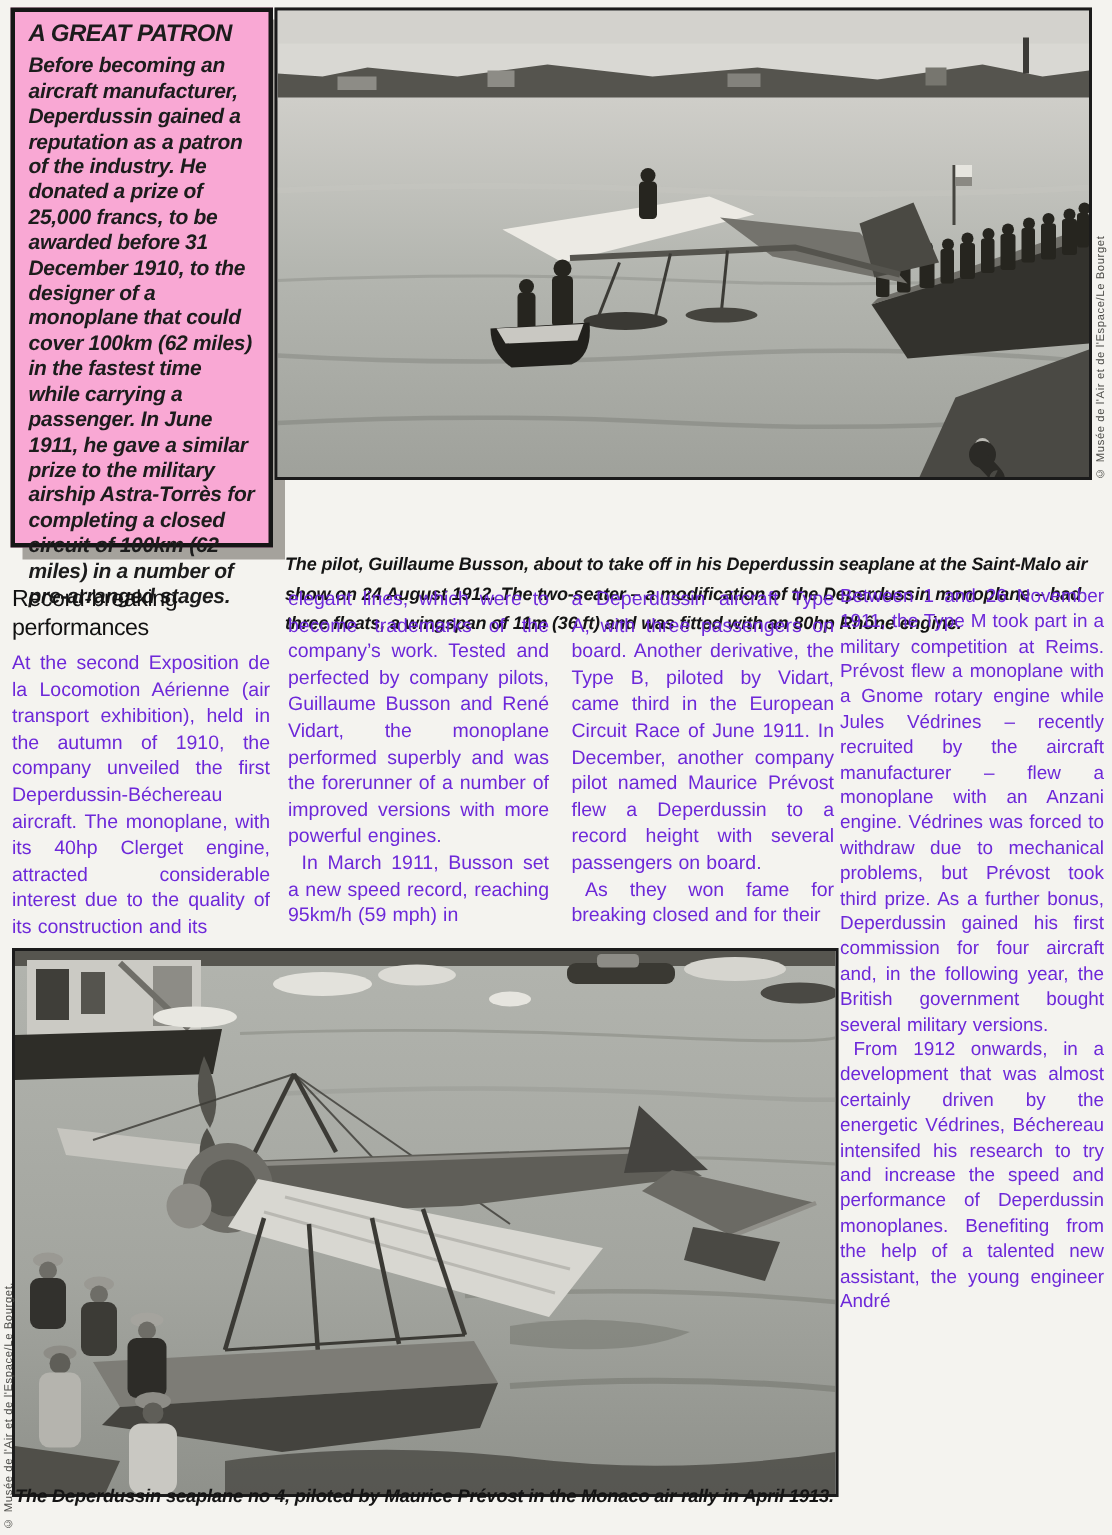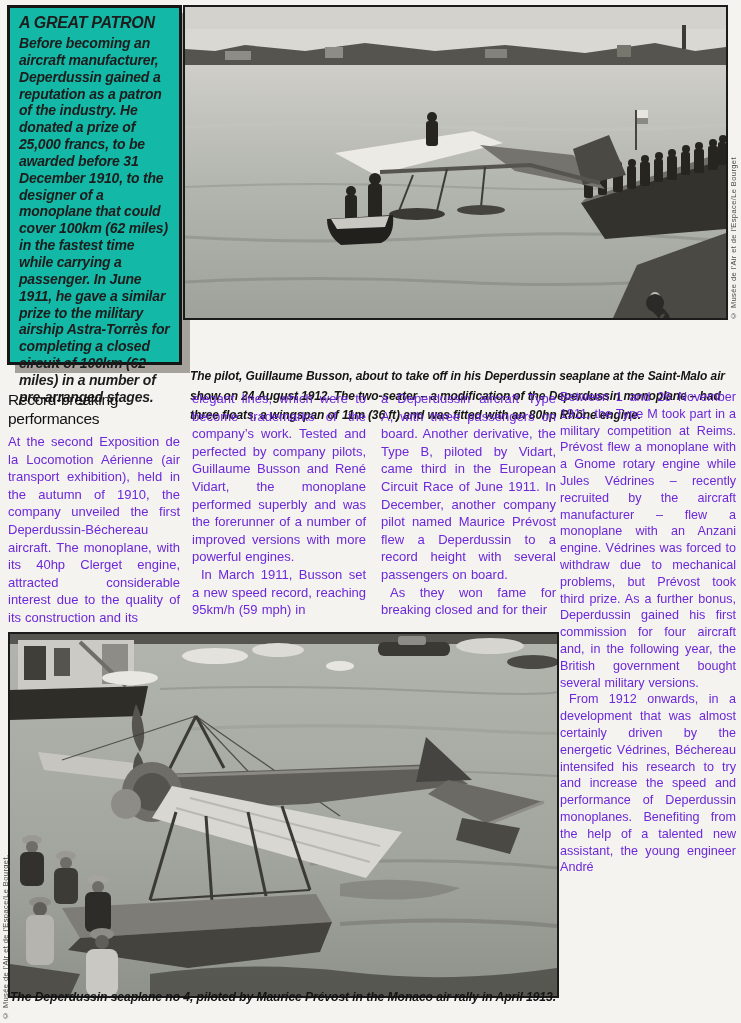--- a/index.html
+++ b/index.html
@@ -9,21 +9,21 @@
     background:#f4f3ef;
     color:#1c1c1c;
     position:relative;
     overflow:hidden;
   }
   .page { position:absolute; inset:0; }
 
   
   .patron-box {
     position:absolute; left:7px; top:5px; width:175px; height:360px;
-    background:#14b8a6; border:3px solid #161616;
+    background:#f9a8d4; border:3px solid #161616;
     box-shadow:8px 8px 0 #a5a29c;
     padding:6px 8px 6px 9px;
   }
   .patron-title {
     font-weight:bold; font-style:italic; font-size:16px; letter-spacing:-0.3px;
     margin-bottom:3px;
   }
   .patron-body {
     font-weight:bold; font-style:italic; font-size:14px; line-height:16.85px;
     letter-spacing:-0.2px;

